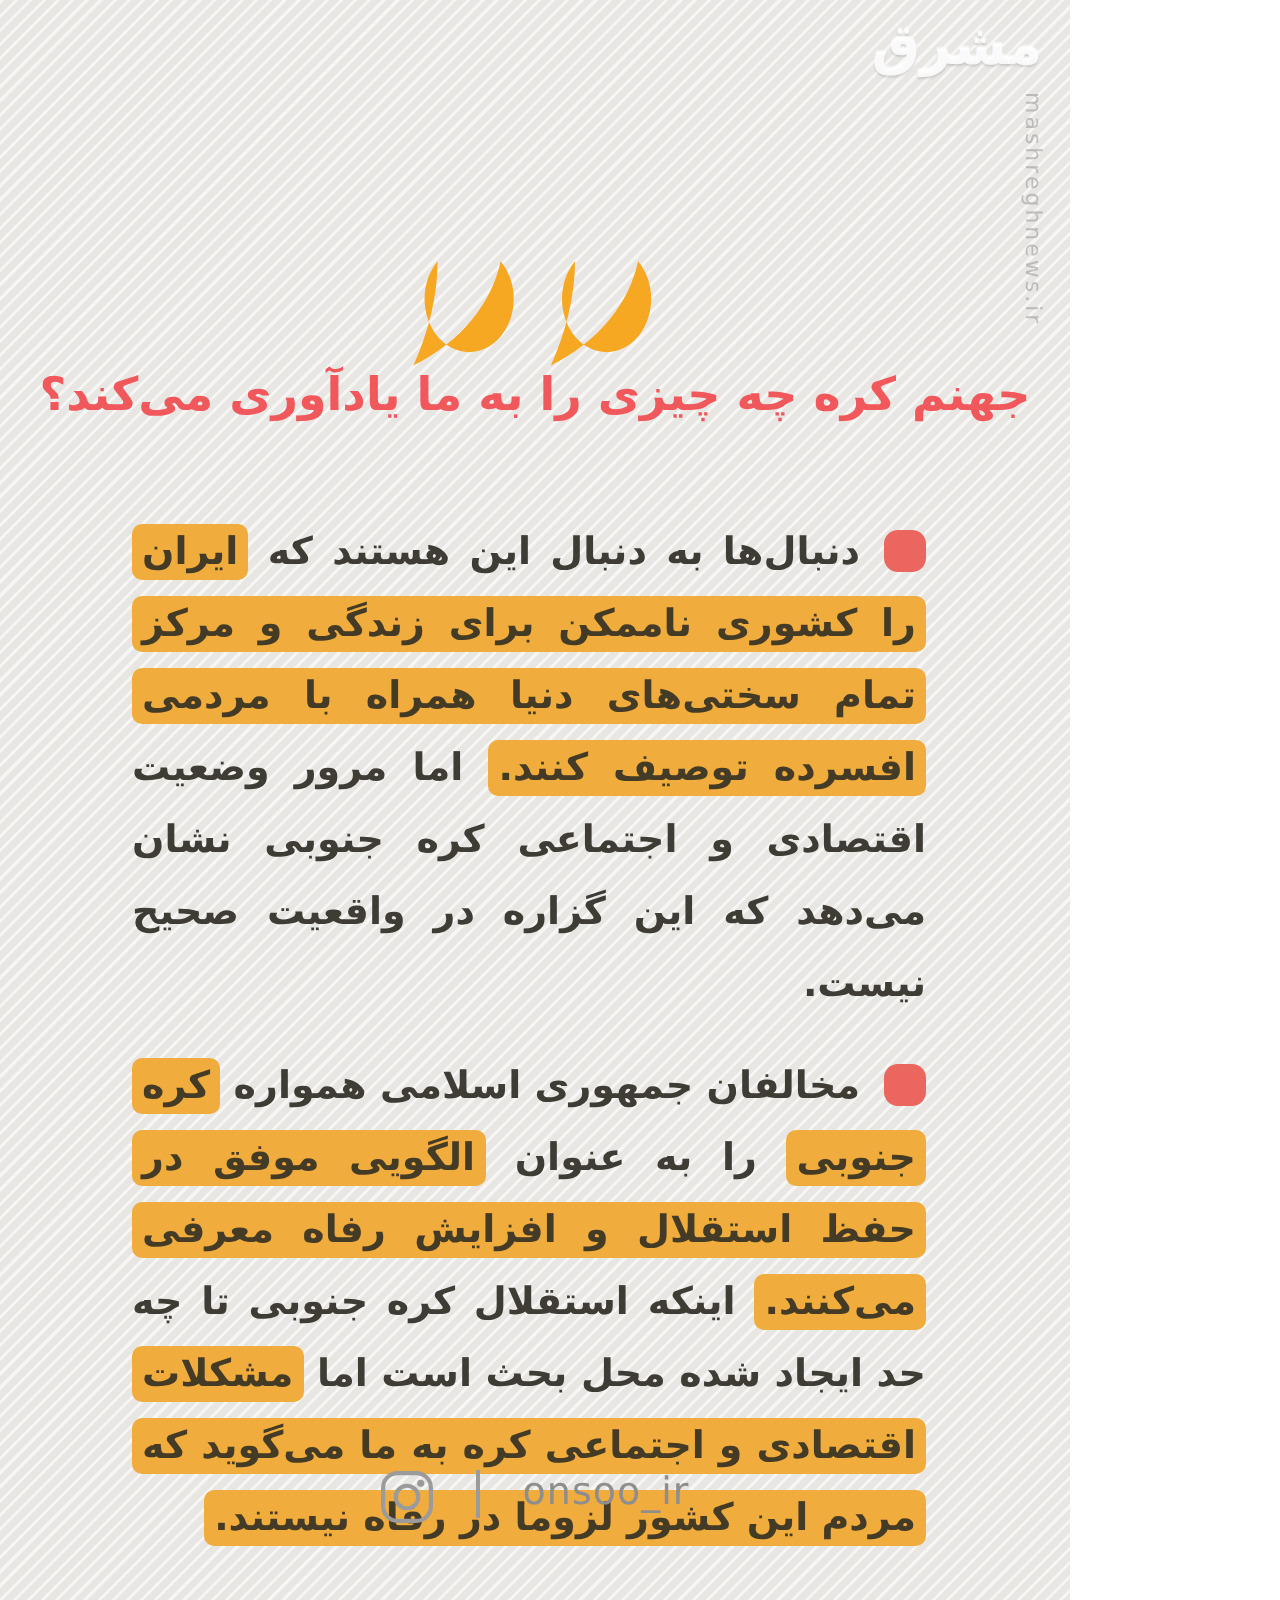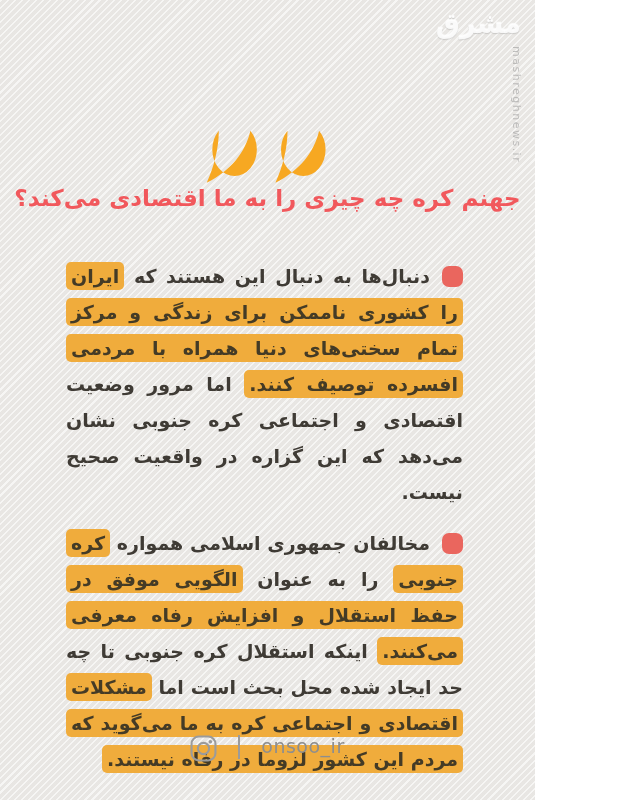--- a/index.html
+++ b/index.html
@@ -87,21 +87,21 @@
 
   <div class="quote-wrap">
     <svg width="130" height="102" viewBox="0 0 140 92" preserveAspectRatio="none">
       <g fill="#F7A822">
         <path d="M17 43 A24 24 0 1 0 51 43 C46 62 30 79 4 90 C12 75 17 59 17 43 Z"></path>
         <path transform="translate(74,0)" d="M17 43 A24 24 0 1 0 51 43 C46 62 30 79 4 90 C12 75 17 59 17 43 Z"></path>
       </g>
     </svg>
   </div>
 
-  <div class="title">جهنم کره چه چیزی را به ما اقتصادی می‌کند؟</div>
+  <div class="title">جهنم کره چه چیزی را به ما یادآوری می‌کند؟</div>
 
   <div class="content">
       <p class="para"><span class="bullet"></span><span class="seg">دنبال‌ها به دنبال این هستند که</span> <span class="hl">ایران را کشوری ناممکن برای زندگی و مرکز تمام سختی‌های دنیا همراه با مردمی افسرده توصیف کنند.</span> <span class="seg">اما مرور وضعیت اقتصادی و اجتماعی کره جنوبی نشان می‌دهد که این گزاره در واقعیت صحیح نیست.</span> </p>
       <p class="para"><span class="bullet"></span><span class="seg">مخالفان جمهوری اسلامی همواره</span> <span class="hl">کره جنوبی</span> <span class="seg">را به عنوان</span> <span class="hl">الگویی موفق در حفظ استقلال و افزایش رفاه معرفی می‌کنند.</span> <span class="seg">اینکه استقلال کره جنوبی تا چه حد ایجاد شده محل بحث است اما</span> <span class="hl">مشکلات اقتصادی و اجتماعی کره به ما می‌گوید که مردم این کشور لزوما در رفاه نیستند.</span> </p>
     </div>
 
   <div class="footer">
     <svg width="27" height="27" viewBox="0 0 26 26">
       <rect x="1.5" y="1.5" width="23" height="23" rx="7" fill="none" stroke="#9B9B9B" stroke-width="2"></rect>
       <circle cx="13" cy="13" r="5.4" fill="none" stroke="#9B9B9B" stroke-width="2"></circle>

